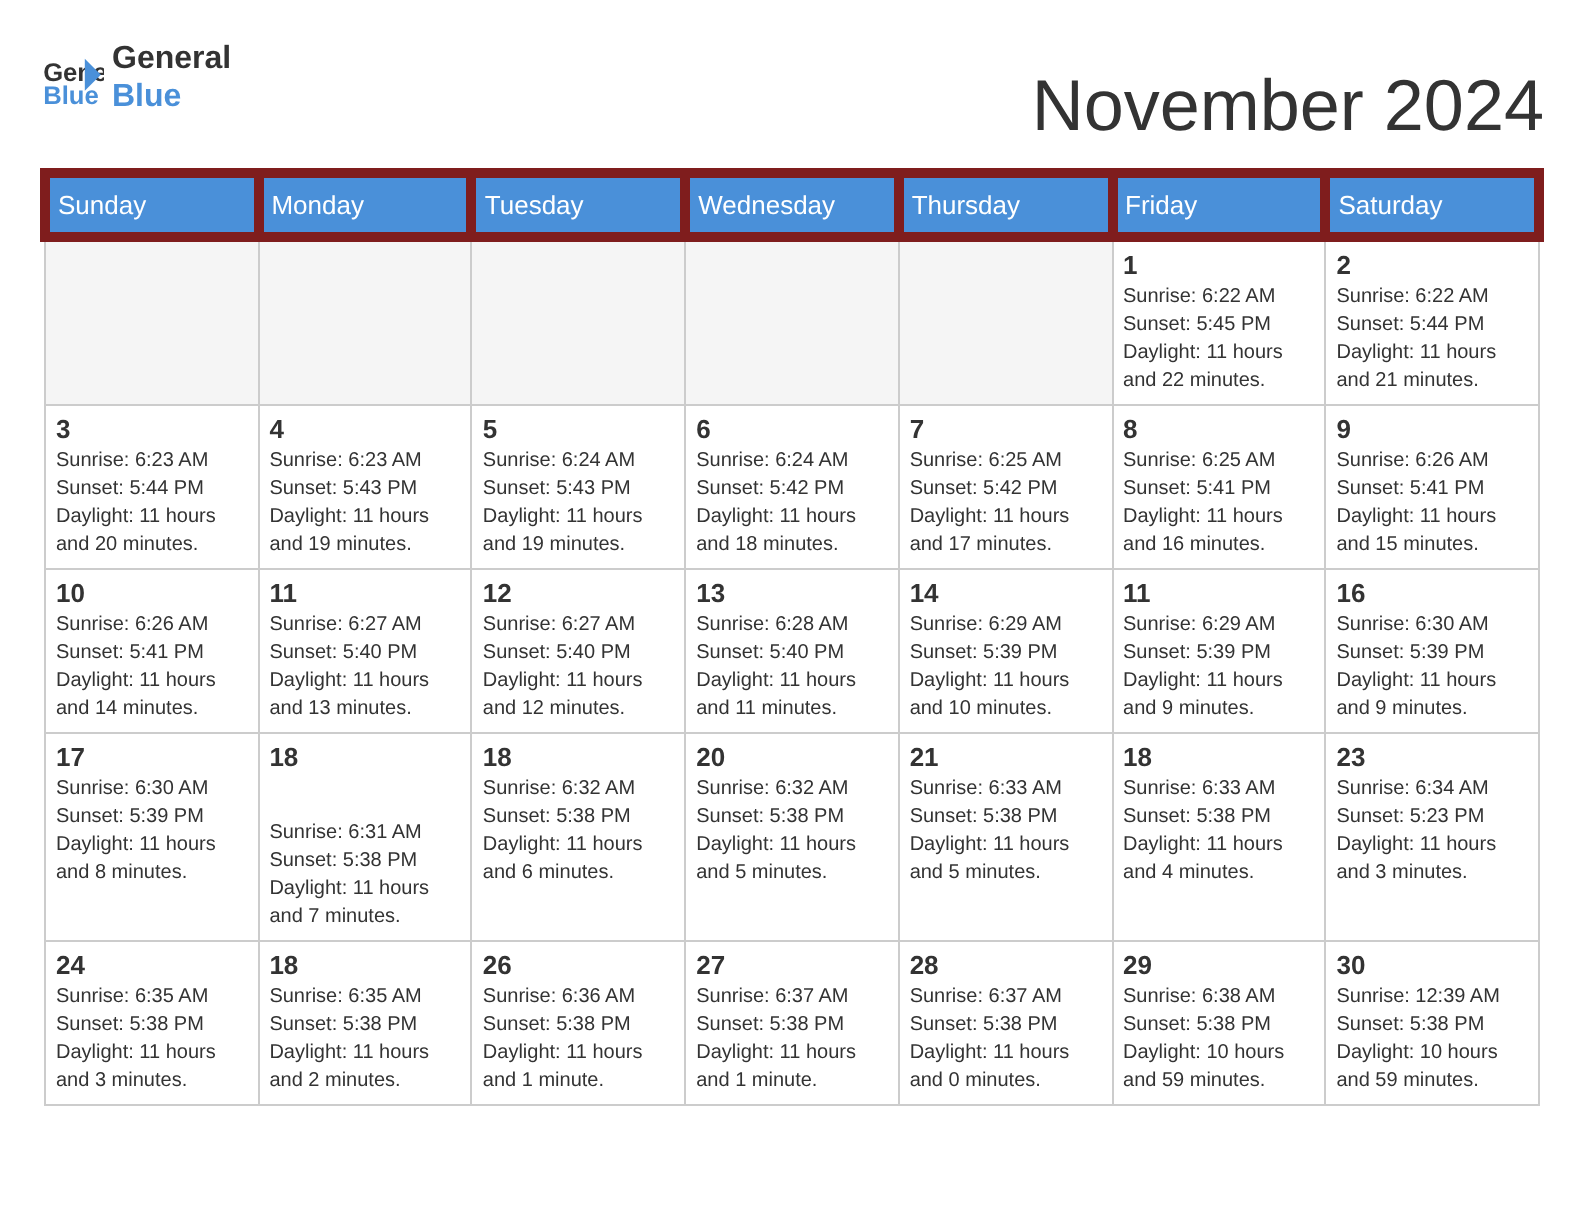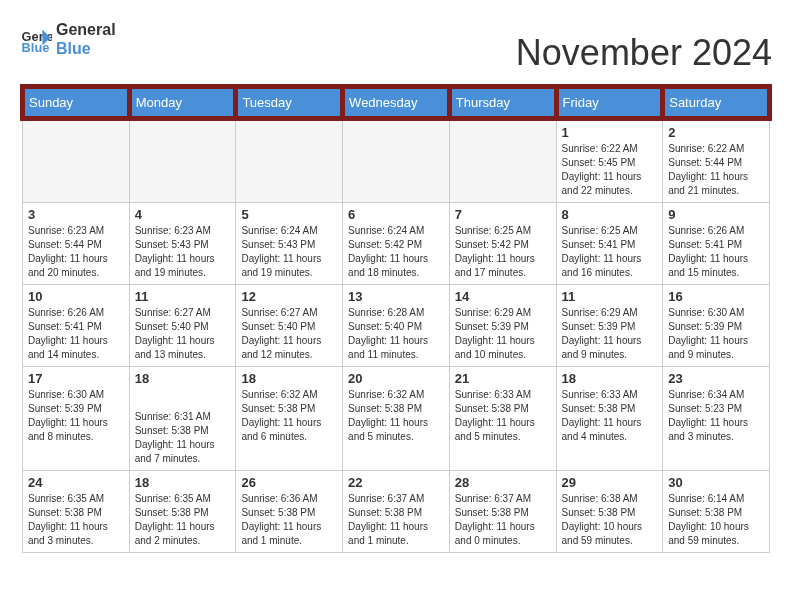--- a/index.html
+++ b/index.html
@@ -299,21 +299,21 @@
 and 2 minutes.</div>
         </td>
         <td>
           <span class="day-num">26</span>
           <div class="cell-info" style="white-space: pre-line;">Sunrise: 6:36 AM
 Sunset: 5:38 PM
 Daylight: 11 hours
 and 1 minute.</div>
         </td>
         <td>
-          <span class="day-num">22</span>
+          <span class="day-num">27</span>
           <div class="cell-info" style="white-space: pre-line;">Sunrise: 6:37 AM
 Sunset: 5:38 PM
 Daylight: 11 hours
 and 1 minute.</div>
         </td>
         <td>
           <span class="day-num">28</span>
           <div class="cell-info" style="white-space: pre-line;">Sunrise: 6:37 AM
 Sunset: 5:38 PM
 Daylight: 11 hours
@@ -321,20 +321,20 @@
         </td>
         <td>
           <span class="day-num">29</span>
           <div class="cell-info" style="white-space: pre-line;">Sunrise: 6:38 AM
 Sunset: 5:38 PM
 Daylight: 10 hours
 and 59 minutes.</div>
         </td>
         <td>
           <span class="day-num">30</span>
-          <div class="cell-info" style="white-space: pre-line;">Sunrise: 6:14 AM
+          <div class="cell-info" style="white-space: pre-line;">Sunrise: 12:39 AM
 Sunset: 5:38 PM
 Daylight: 10 hours
 and 59 minutes.</div>
         </td>
       </tr>
     </tbody>
 </table>
 
 </body></html>

